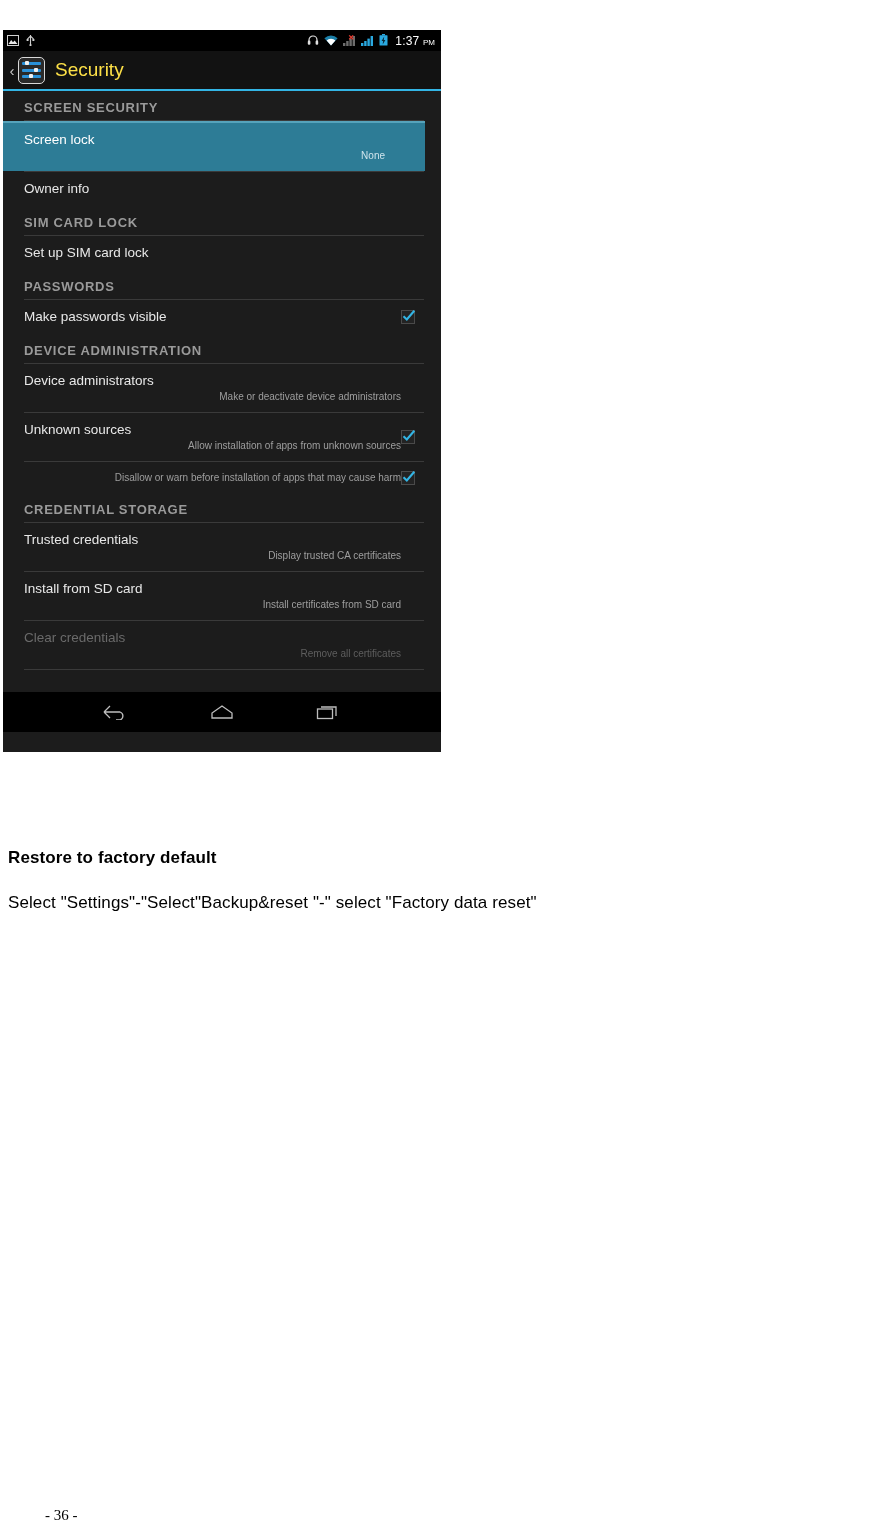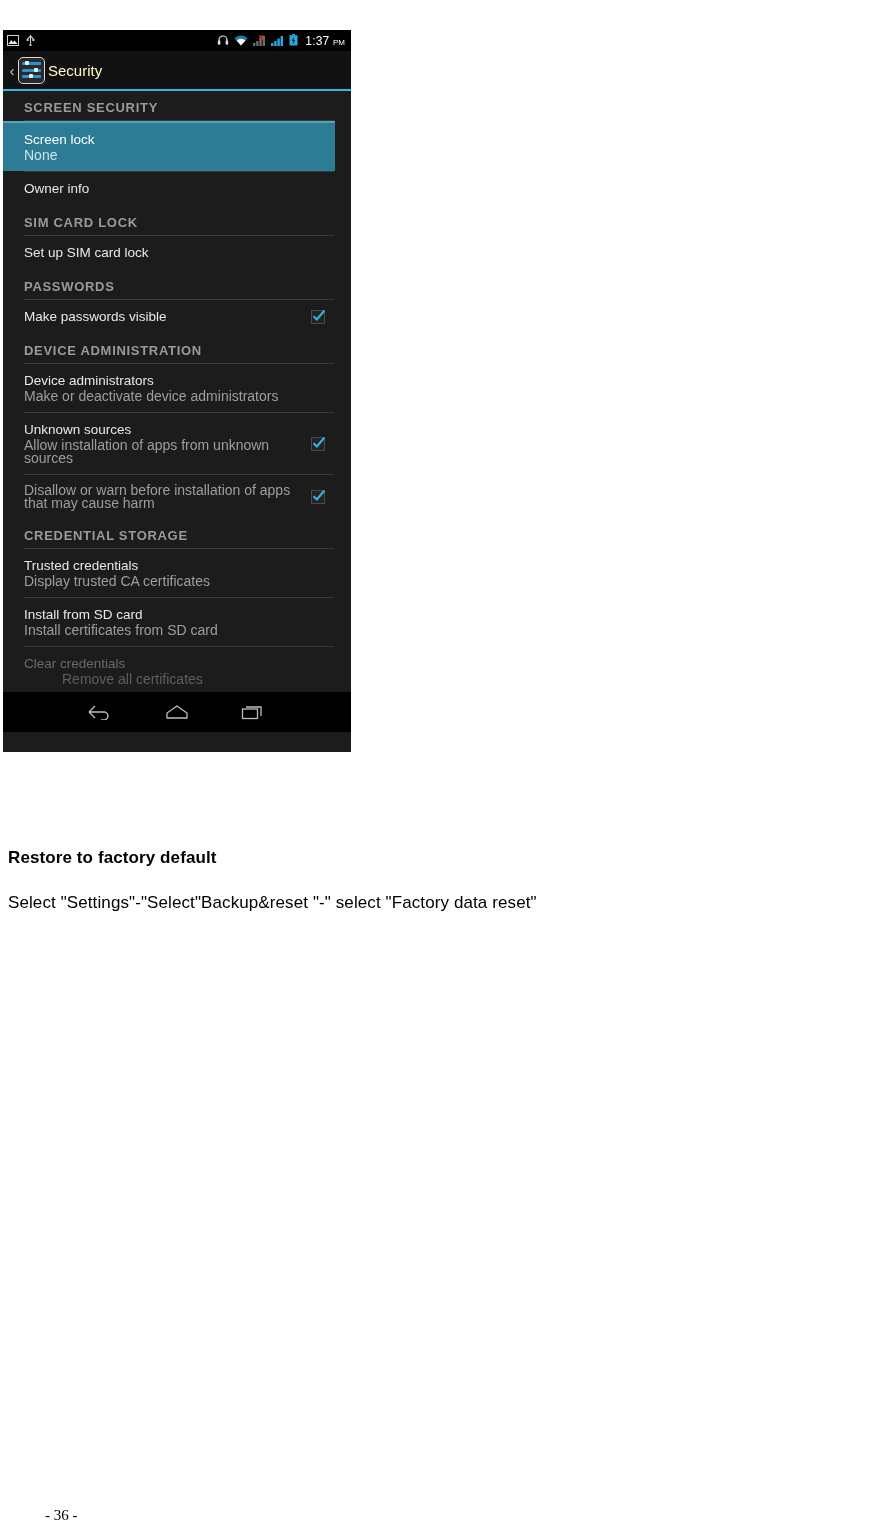--- a/index.html
+++ b/index.html
@@ -13,21 +13,21 @@
     position: relative;
     font-family: "Liberation Sans", sans-serif;
     overflow: hidden;
   }
 
   
   .phone-shot {
     position: absolute;
     left: 3px;
     top: 30px;
-    width: 348px;
+    width: 438px;
     height: 722px;
     background: #1c1c1c;
     overflow: hidden;
   }
 
   
   .status-bar {
     height: 21px;
     background: #000000;
     display: flex;
@@ -85,23 +85,23 @@
   .slider-row { position: relative; height: 4px; }
   .slider-track {
     position: absolute; left: 0; right: 0; top: 0.5px;
     height: 3px; background: #2a91d8; border-radius: 1px;
   }
   .slider-knob {
     position: absolute; top: -0.5px;
     width: 4px; height: 4px; background: #f0f0f0; border-radius: 1px;
   }
   .ab-title {
-    color: #fef9c3;
-    font-size: 15px;
-    margin-left: 3px;
+    color: #fde047;
+    font-size: 19px;
+    margin-left: 10px;
     font-weight: normal;
   }
   .accent-line { height: 2px; background: #33b5e5; }
 
   
   .settings-list {
     position: relative;
     background: #1c1c1c;
     height: 601px;
     overflow: hidden;
@@ -133,23 +133,24 @@
     border-top: 2px solid #56a3bb;
   }
   .row-title {
     color: #e8e8e8;
     font-size: 13.5px;
     line-height: 17px;
   }
   .row.highlight .row-title { color: #ffffff; }
   .row-sub {
     color: #9e9e9e;
-    font-size: 14px;
+    font-size: 10px;
     line-height: 13px;
     margin-top: 1px;
+    text-align: right;
   }
   .row.highlight .row-sub { color: #cfe4ec; }
   .row.disabled .row-title { color: #6a6a6a; }
   .row.disabled .row-sub { color: #5e5e5e; padding-left: 38px; }
 
   .checkbox {
     position: absolute;
     right: 26px;
     top: 50%;
     transform: translateY(-50%);

